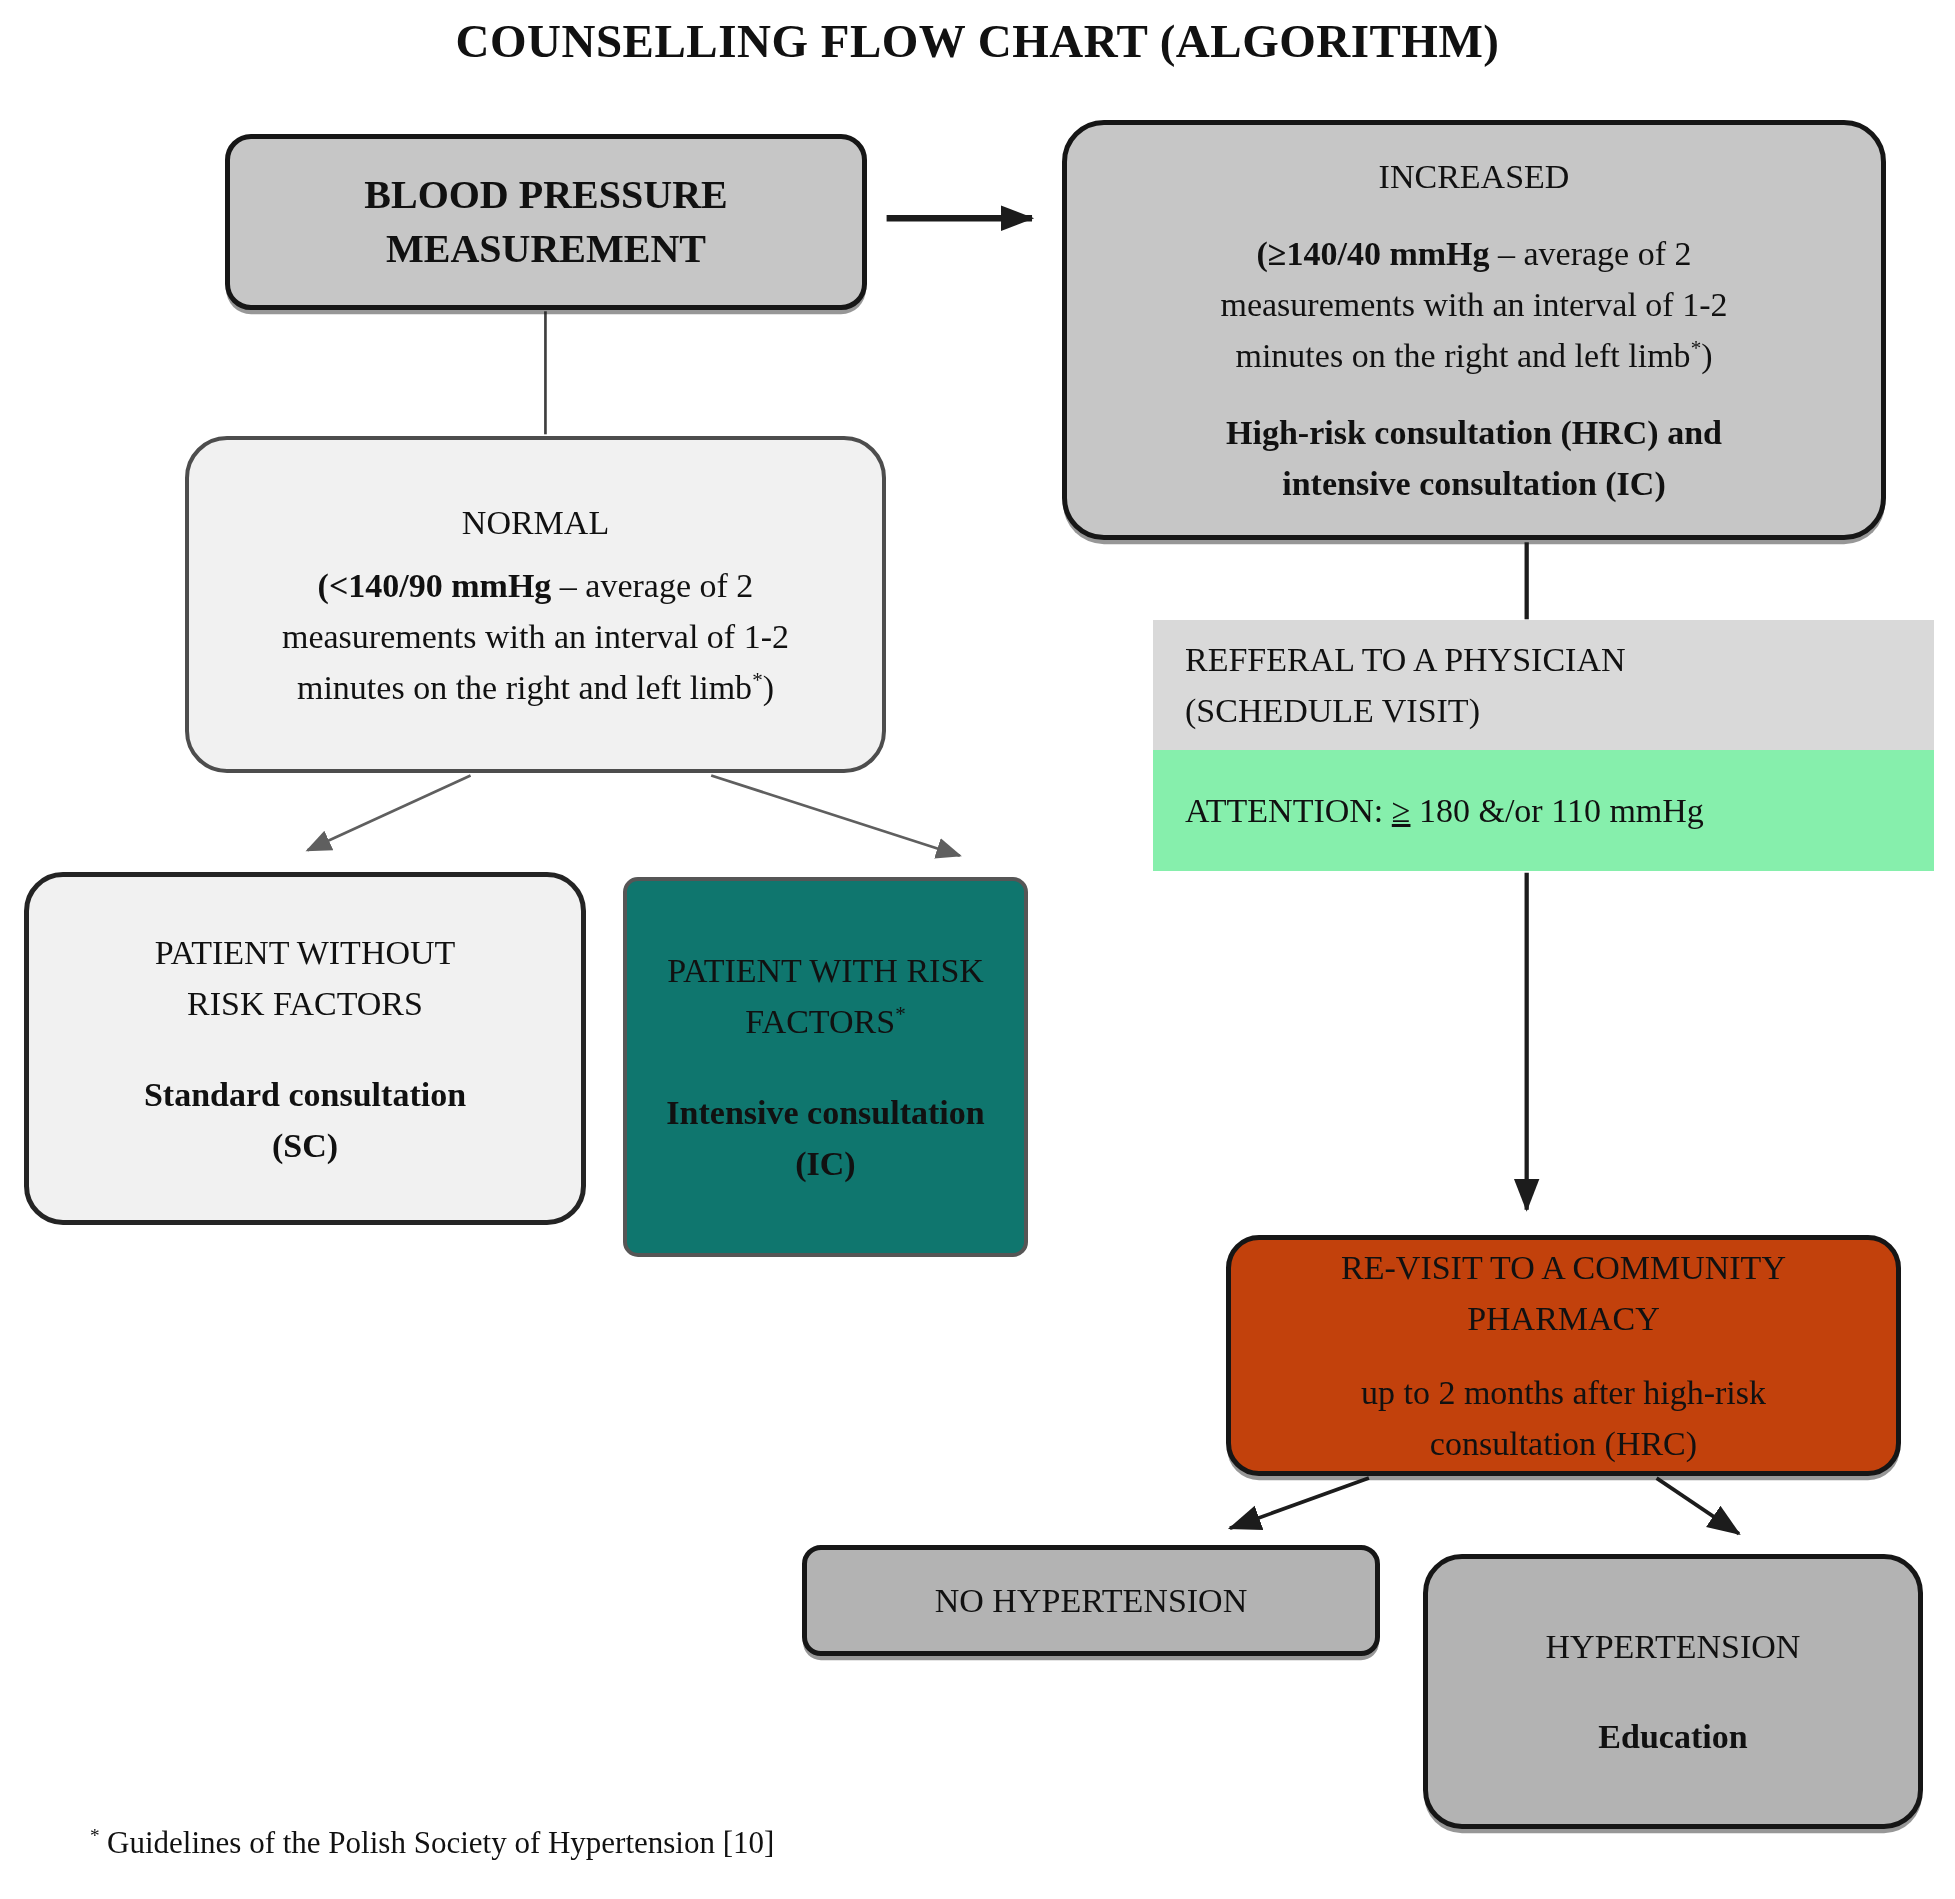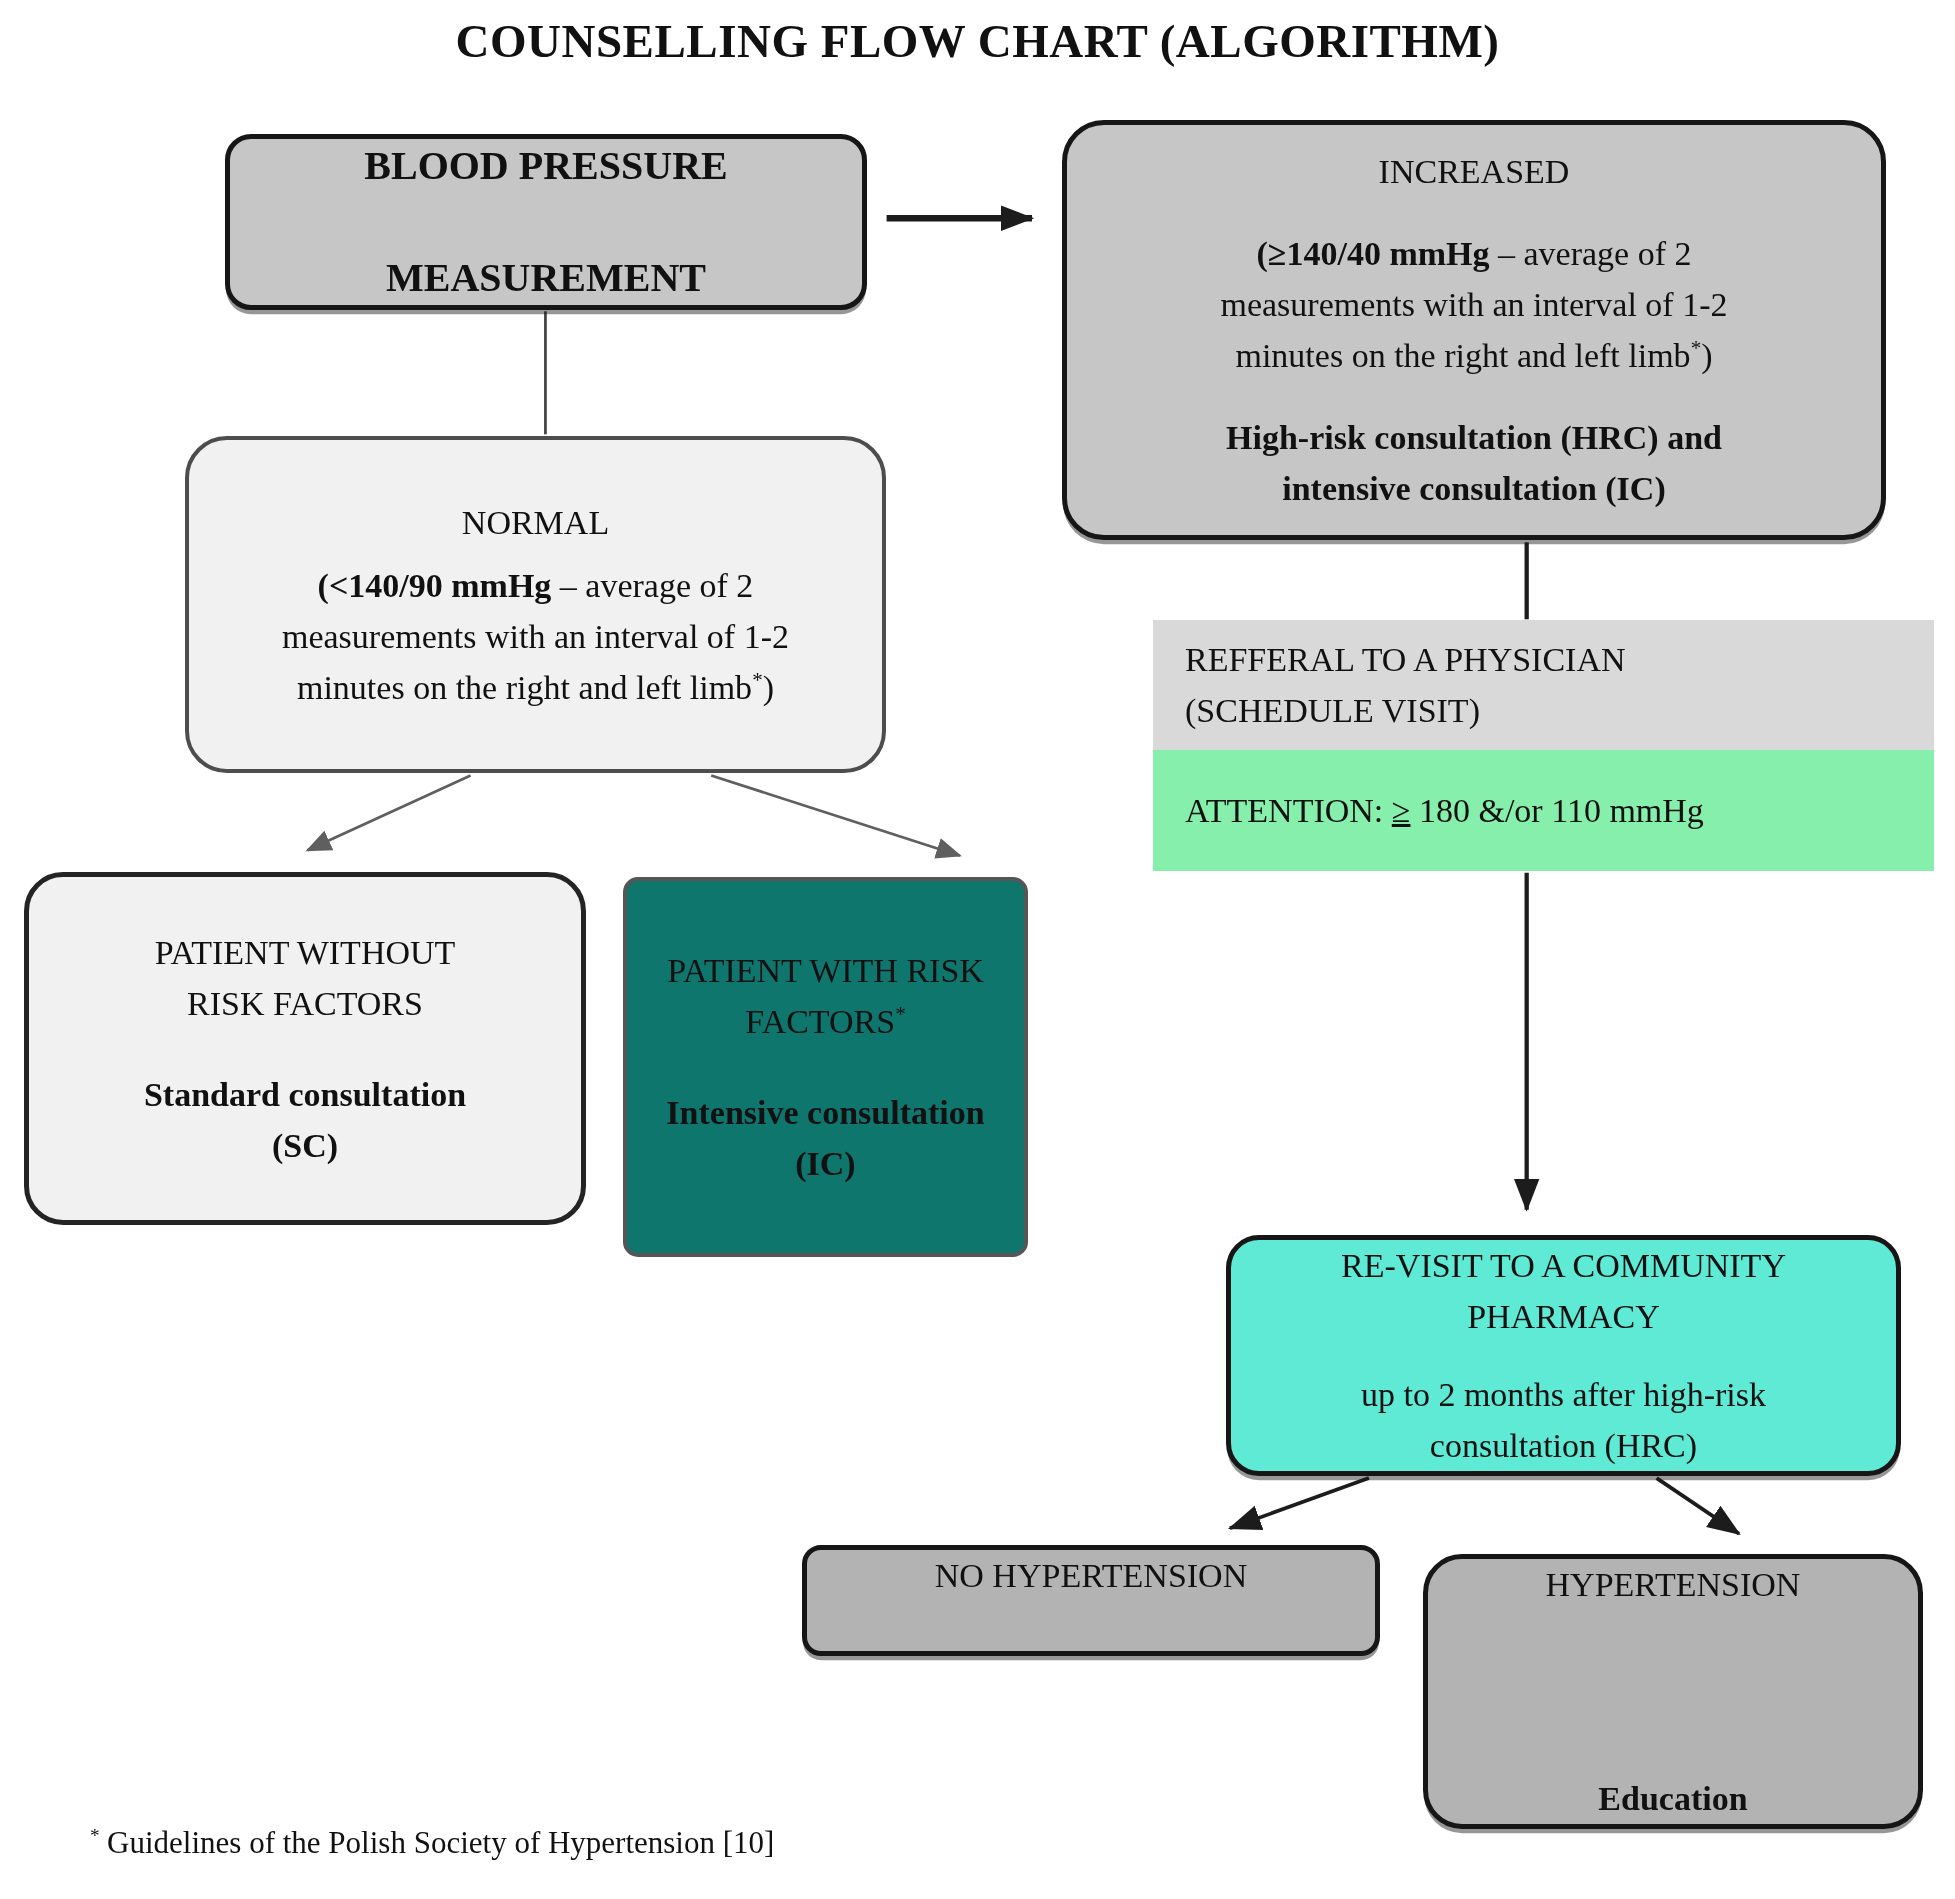--- a/index.html
+++ b/index.html
@@ -10,21 +10,21 @@
   .page-title {
     position:absolute; top:14px; left:0; width:100%; text-align:center;
     font-size:47px; font-weight:bold; letter-spacing:0.5px;
   }
   svg.connectors {position:absolute; left:0; top:0; width:1955px; height:1899px; pointer-events:none;}
   .box {
     position:absolute; box-sizing:border-box;
     display:flex; flex-direction:column; align-items:center; justify-content:center;
     text-align:center; font-size:34px; line-height:1.5;
   }
-  .shadow {box-shadow:0 5.3px 0 -1.1px rgba(25,25,25,0.45);justify-content:space-between;}
+  .shadow {box-shadow:0 5.3px 0 -1.1px rgba(25,25,25,0.45);}
   .bp {
     left:225px; top:134px; width:642px; height:176px;
     background:#c6c6c6; border:5.3px solid #161616; border-radius:26px;
     font-weight:bold; font-size:40px; line-height:1.35;
   }
   .increased {
     left:1062px; top:120px; width:824px; height:420px;
     background:#c6c6c6; border:5.3px solid #161616; border-radius:42px;
     gap:26px; padding:21.4px 29px;
   }
@@ -43,21 +43,21 @@
   .p-without {
     left:24px; top:872px; width:562px; height:353px;
     background:#f1f1f1; border:5.3px solid #242424; border-radius:39px; gap:40px;
   }
   .p-with {
     left:623px; top:877px; width:405px; height:380px;
     background:#0f766e; border:4.3px solid #565656; border-radius:15px; gap:40px;
   }
   .revisit {
     left:1226px; top:1235px; width:675px; height:241px;
-    background:#5eead4; border:5.3px solid #161616; border-radius:33px; gap:23.5px;
+    background:#c2410c; border:5.3px solid #161616; border-radius:33px; gap:23.5px;
   }
   .no-hyp {
     left:802px; top:1545px; width:578px; height:111px;
     background:#b3b3b3; border:5.3px solid #161616; border-radius:19px;
   }
   .hyp {
     left:1423px; top:1554px; width:500px; height:275px;
     background:#b3b3b3; border:5.3px solid #161616; border-radius:39px; gap:39px;
   }
   .bold {font-weight:bold;}

